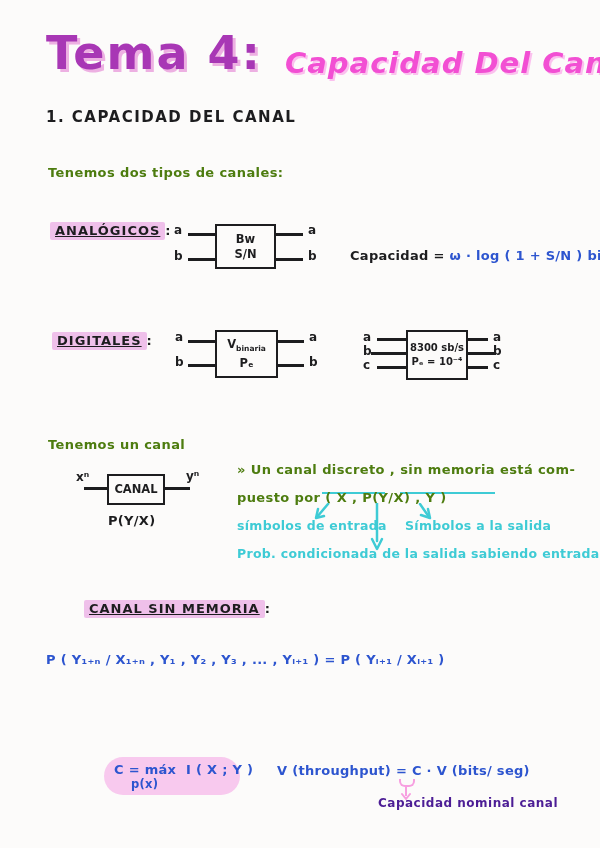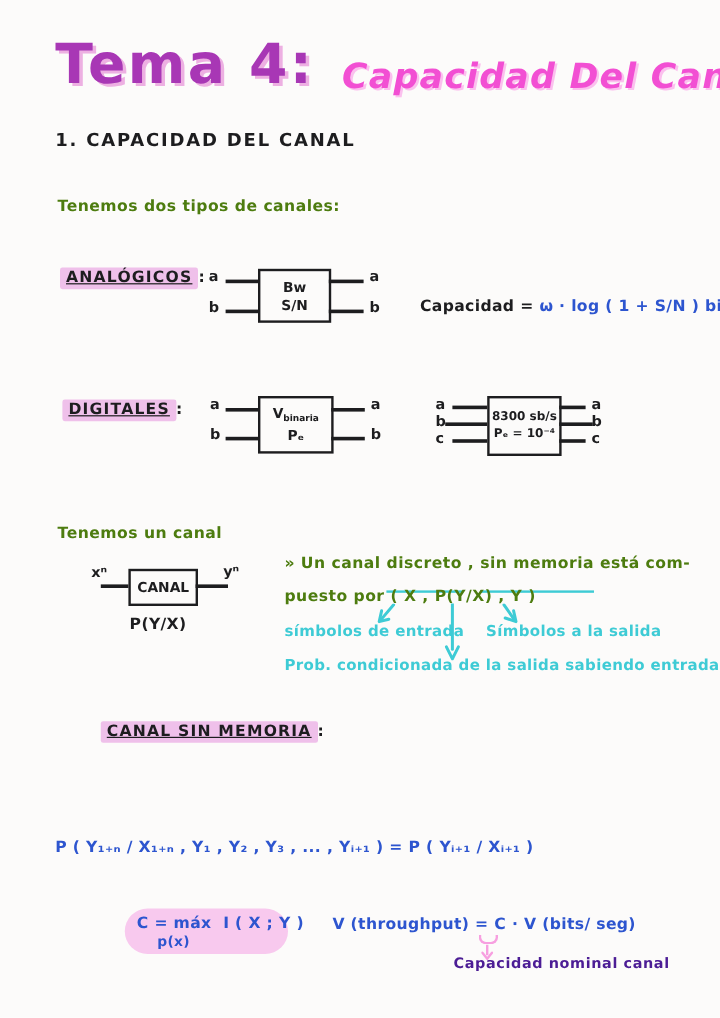--- a/index.html
+++ b/index.html
@@ -148,21 +148,21 @@
   </svg>
 
   <div class="abs teal-note" style="left:237px; top:518px;">símbolos de entrada</div>
   <div class="abs teal-note" style="left:405px; top:518px;">Símbolos a la salida</div>
   <div class="abs teal-note" style="left:237px; top:546px;">Prob. condicionada de la salida sabiendo entrada</div>
 
   <div class="abs" style="left:64px; top:598px;margin-left:20px;">
     <span class="label-h hl">CANAL SIN MEMORIA</span><span class="label-h">:</span>
   </div>
 
-  <div class="abs formula ink-blue" style="left:46px; top:652px;margin-top:47px;">P ( Y₁₊ₙ / X₁₊ₙ , Y₁ , Y₂ , Y₃ , ... , Yᵢ₊₁ )  =  P ( Yᵢ₊₁ / Xᵢ₊₁ )</div>
+  <div class="abs formula ink-blue" style="left:46px; top:652px;">P ( Y₁₊ₙ / X₁₊ₙ , Y₁ , Y₂ , Y₃ , ... , Yᵢ₊₁ )  =  P ( Yᵢ₊₁ / Xᵢ₊₁ )</div>
 
 
   <div class="cap-blob"></div>
   <div class="abs formula ink-blue" style="left:114px; top:762px;">
     <span>C = máx</span>&nbsp;&nbsp;<span>I ( X ; Y )</span>
   </div>
   <div class="abs formula ink-blue" style="left:131px; top:777px; font-size:11.5px;">p(x)</div>
 
   <div class="abs formula ink-blue" style="left:277px; top:763px;">V (throughput) = C · V  (bits/ seg)</div>
 

